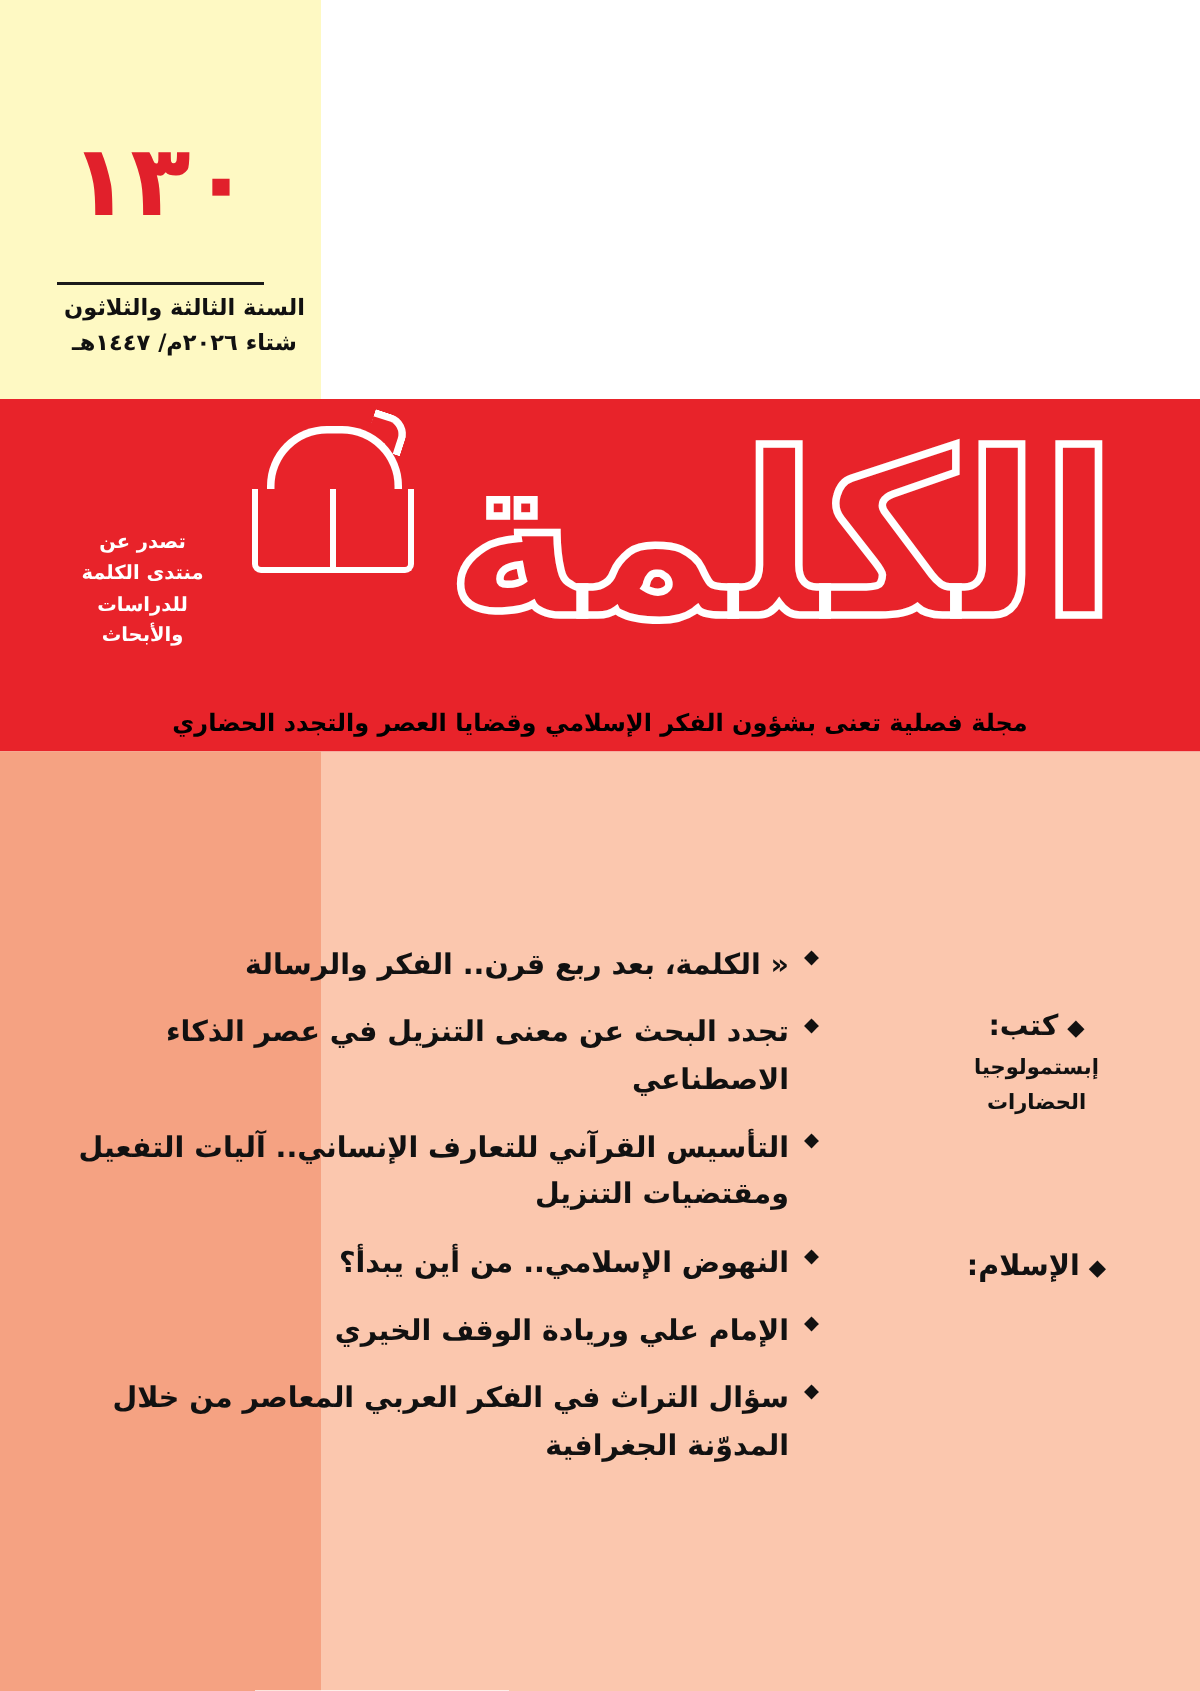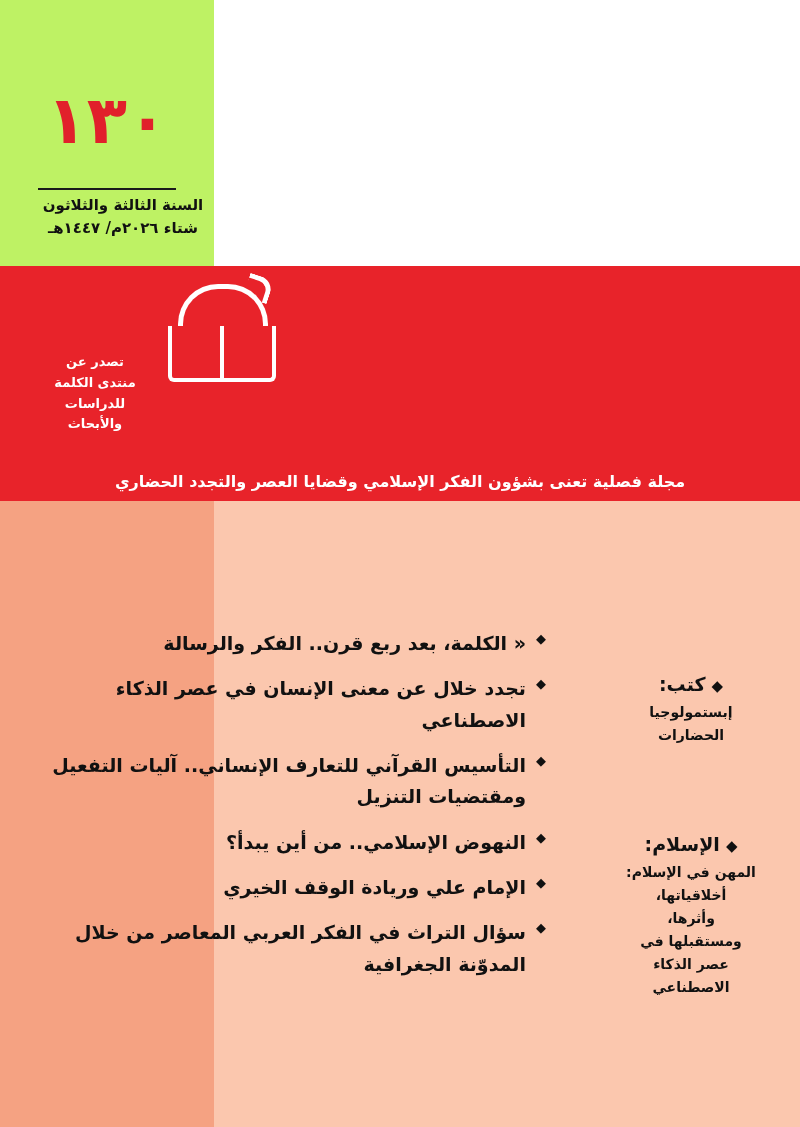--- a/index.html
+++ b/index.html
@@ -27,21 +27,21 @@
     width: 800px;
     height: 266px;
     background: #ffffff;
   }
   .top-left-panel {
     position: absolute;
     left: 0;
     top: 0;
     width: 214px;
     height: 266px;
-    background: #bef264;
+    background: #fef9c3;
   }
   .issue-number {
     position: absolute;
     left: 0;
     top: 88px;
     width: 214px;
     text-align: center;
     color: #e1202b;
     font-size: 66px;
     font-weight: bold;
@@ -148,21 +148,21 @@
     font-size: 13px;
     font-weight: bold;
     line-height: 1.6;
   }
   .tagline {
     position: absolute;
     right: 0;
     left: 0;
     bottom: 10px;
     text-align: center;
-    color: #ffffff;
+    color: #000000;
     font-size: 16px;
     font-weight: bold;
   }
 
   
   .lower {
     position: absolute;
     left: 0;
     top: 501px;
     width: 800px;
@@ -247,20 +247,21 @@
   <div class="top-left-panel">
     <div class="issue-number">١٣٠</div>
     <div class="issue-rule"></div>
     <div class="issue-meta">
       <div>السنة الثالثة والثلاثون</div>
       <div>شتاء ٢٠٢٦م/ ١٤٤٧هـ</div>
     </div>
   </div>
 
   <div class="masthead">
+    <div class="logo-word">الكلمة</div>
 
     <div class="emblem">
       <div class="arc"></div>
       <div class="tip"></div>
       <div class="book"></div>
     </div>
 
     <div class="publisher">
         <div>تصدر عن</div>
         <div>منتدى الكلمة</div>
@@ -281,38 +282,30 @@
     <div class="side-body">
         <div>إبستمولوجيا</div>
         <div>الحضارات</div>
       </div>
   </div>
 
   <div class="side-block side-seminars">
     <div class="side-heading">
       <span class="bullet">◆</span><span>الإسلام:</span>
     </div>
-    <div class="side-body">
-        <div>المهن في الإسلام:</div>
-        <div>أخلاقياتها،</div>
-        <div>وأثرها،</div>
-        <div>ومستقبلها في</div>
-        <div>عصر الذكاء</div>
-        <div>الاصطناعي</div>
-      </div>
   </div>
 
   <div class="contents">
     <div class="content-item">
       <span class="bullet">◆</span>
       <span class="txt">« الكلمة، بعد ربع قرن.. الفكر والرسالة</span>
     </div>
     <div class="content-item">
       <span class="bullet">◆</span>
-      <span class="txt">تجدد خلال عن معنى الإنسان في عصر الذكاء الاصطناعي</span>
+      <span class="txt">تجدد البحث عن معنى التنزيل في عصر الذكاء الاصطناعي</span>
     </div>
     <div class="content-item">
       <span class="bullet">◆</span>
       <span class="txt">التأسيس القرآني للتعارف الإنساني.. آليات التفعيل ومقتضيات التنزيل</span>
     </div>
     <div class="content-item">
       <span class="bullet">◆</span>
       <span class="txt">النهوض الإسلامي.. من أين يبدأ؟</span>
     </div>
     <div class="content-item">

